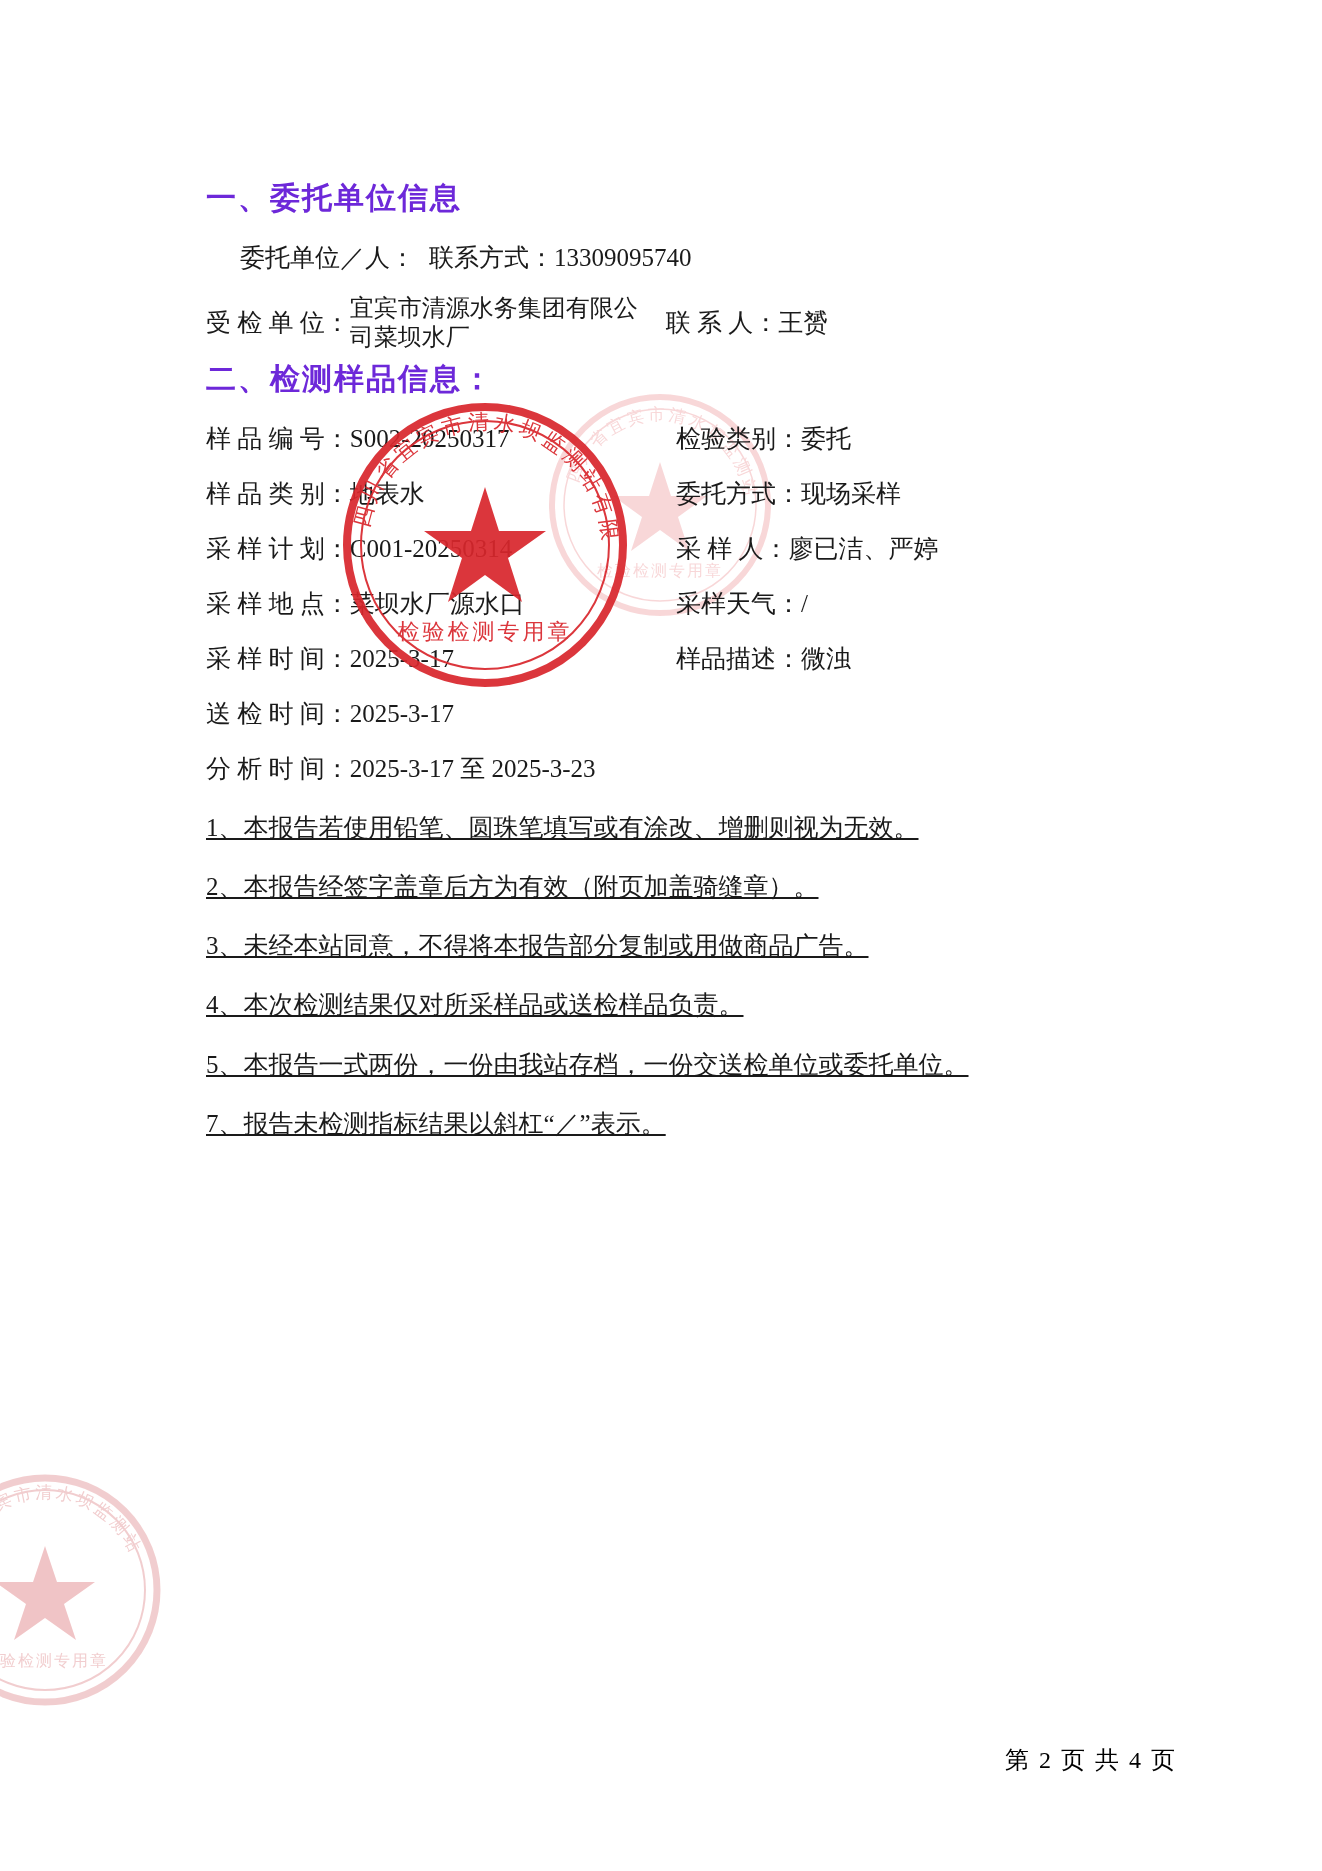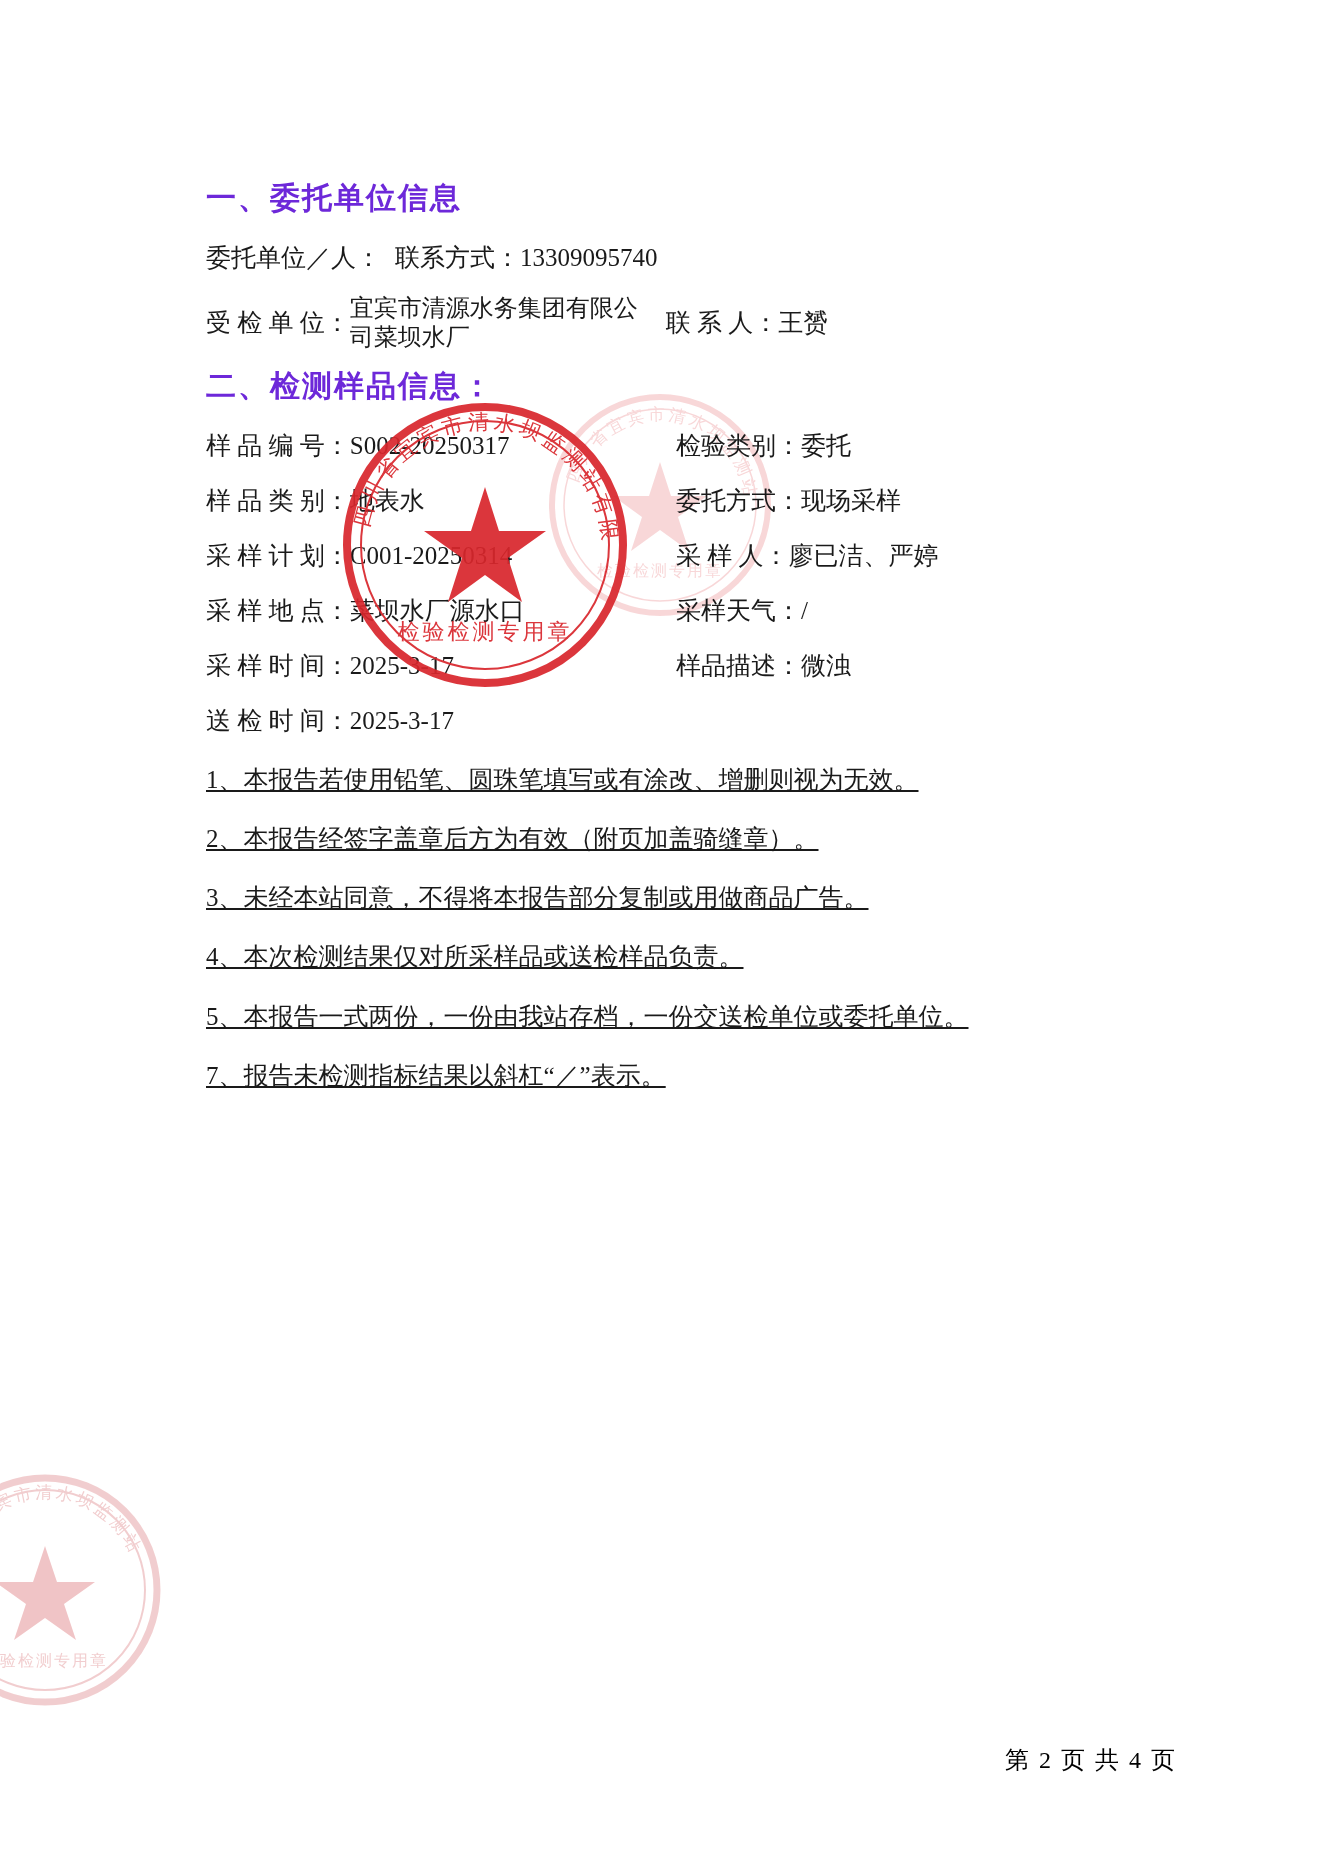--- a/index.html
+++ b/index.html
@@ -40,29 +40,30 @@
   .section-2 {
     margin-top: 26px;
   }
 
   
   .top-row1 {
     display: flex;
     align-items: baseline;
     font-size: 25px;
     margin-bottom: 20px;
+    margin-left: 34px;
   }
   .top-row1 .seg2 {
     margin-left: 14px;
   }
   .top-row2 {
     display: flex;
     align-items: center;
     font-size: 25px;
-    margin-bottom: 14px;
+    margin-bottom: 7px;
   }
   .top-row2 .lbl {
     white-space: nowrap;
   }
   .top-row2 .val-two-line {
     font-size: 24px;
     line-height: 1.2;
     max-width: 300px;
   }
   .top-row2 .seg2 {
@@ -224,20 +225,26 @@
         </div>
       </div>
 
       <div class="grid-row">
         <div class="col-left">
           <span>送 检 时 间：</span><span>2025-3-17</span>
         </div>
         <div class="col-right"></div>
       </div>
 
+      <div class="grid-row">
+        <div class="col-left">
+          <span>分 析 时 间：</span><span>2025-3-17 至 2025-3-23</span>
+        </div>
+        <div class="col-right"></div>
+      </div>
 
     </div>
 
 
     <div class="note-item">1、本报告若使用铅笔、圆珠笔填写或有涂改、增删则视为无效。</div>
     <div class="note-item">2、本报告经签字盖章后方为有效（附页加盖骑缝章）。</div>
     <div class="note-item">3、未经本站同意，不得将本报告部分复制或用做商品广告。</div>
     <div class="note-item">4、本次检测结果仅对所采样品或送检样品负责。</div>
     <div class="note-item">5、本报告一式两份，一份由我站存档，一份交送检单位或委托单位。</div>
     <div class="note-item">7、报告未检测指标结果以斜杠“／”表示。</div>

